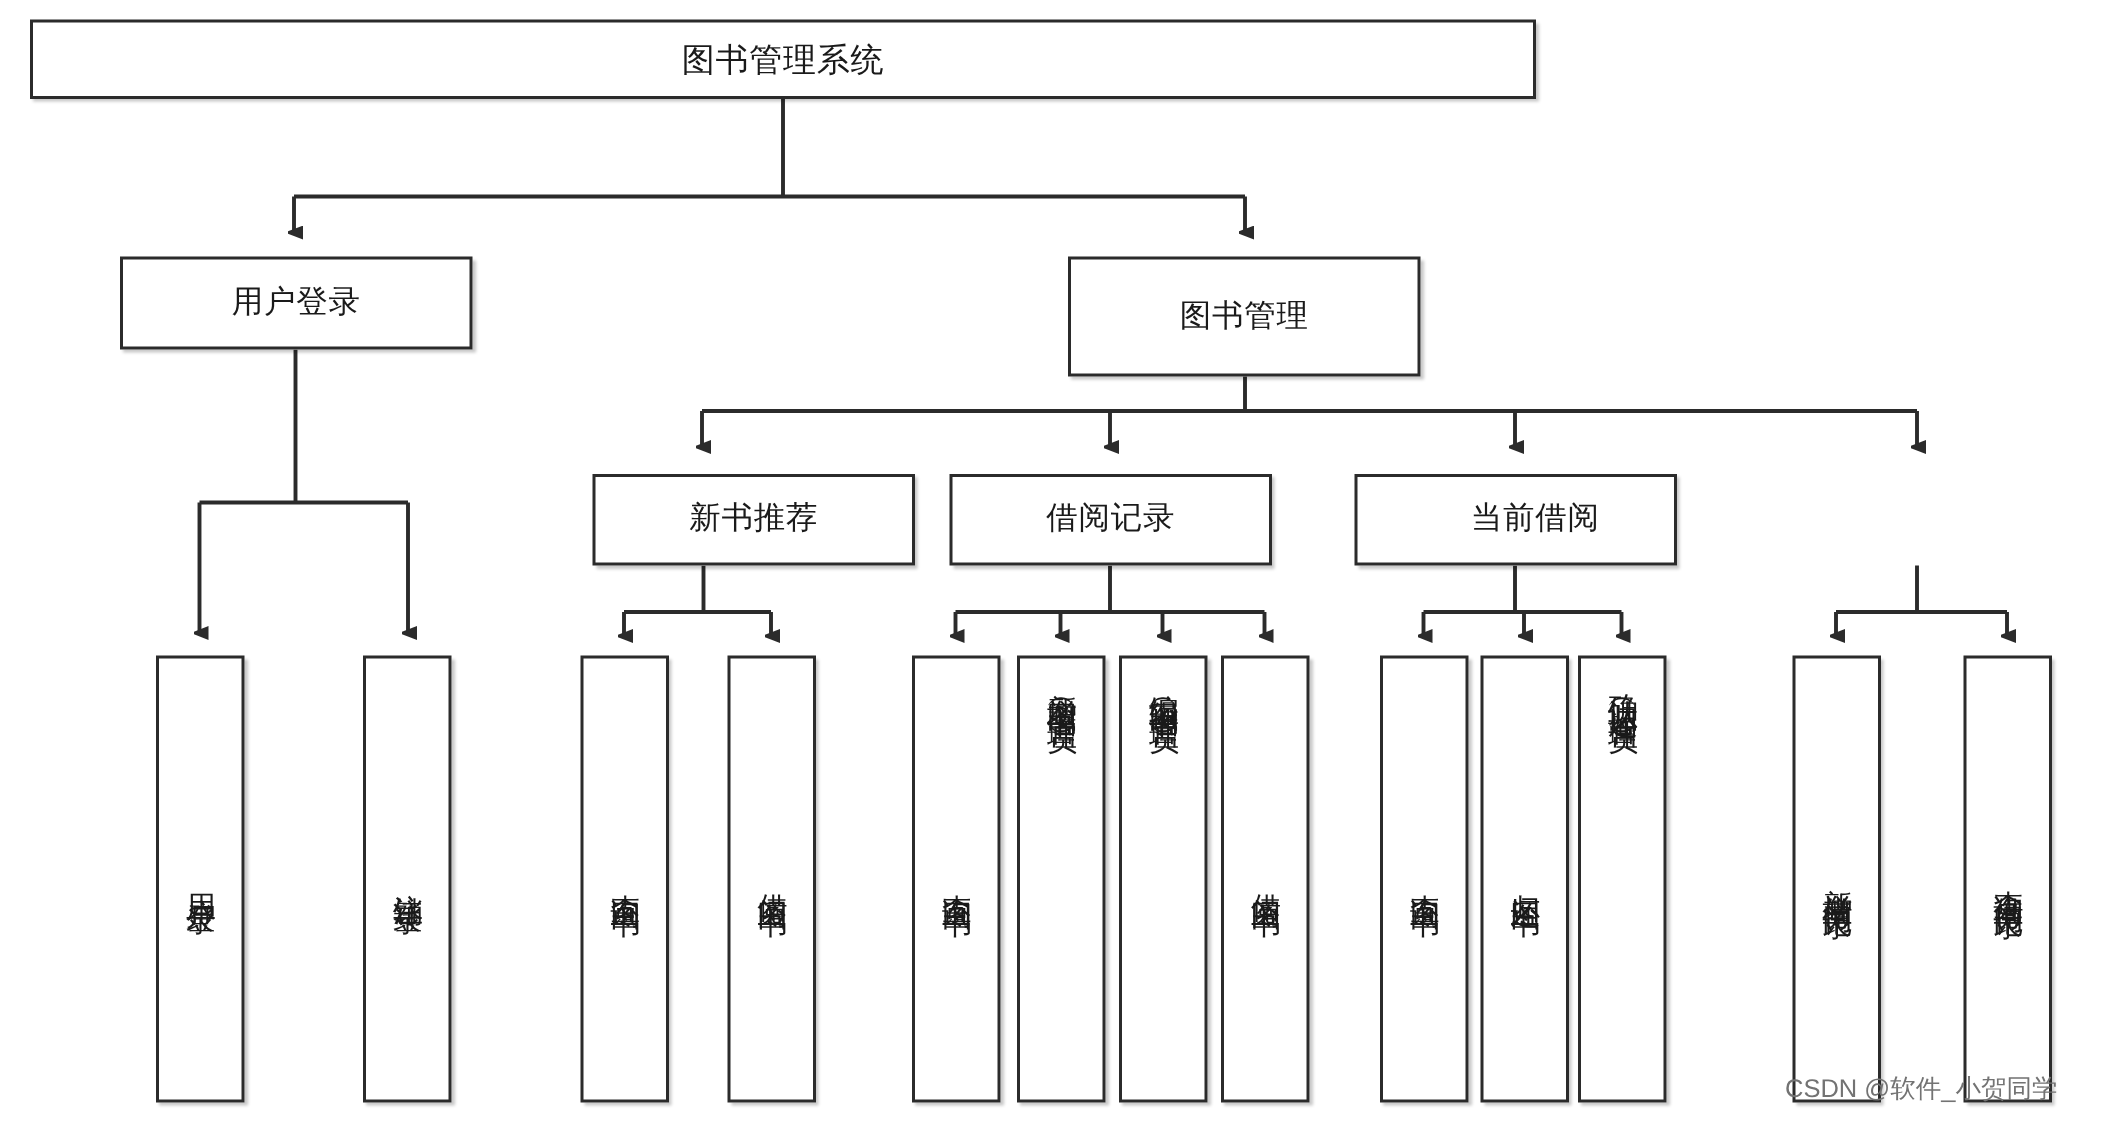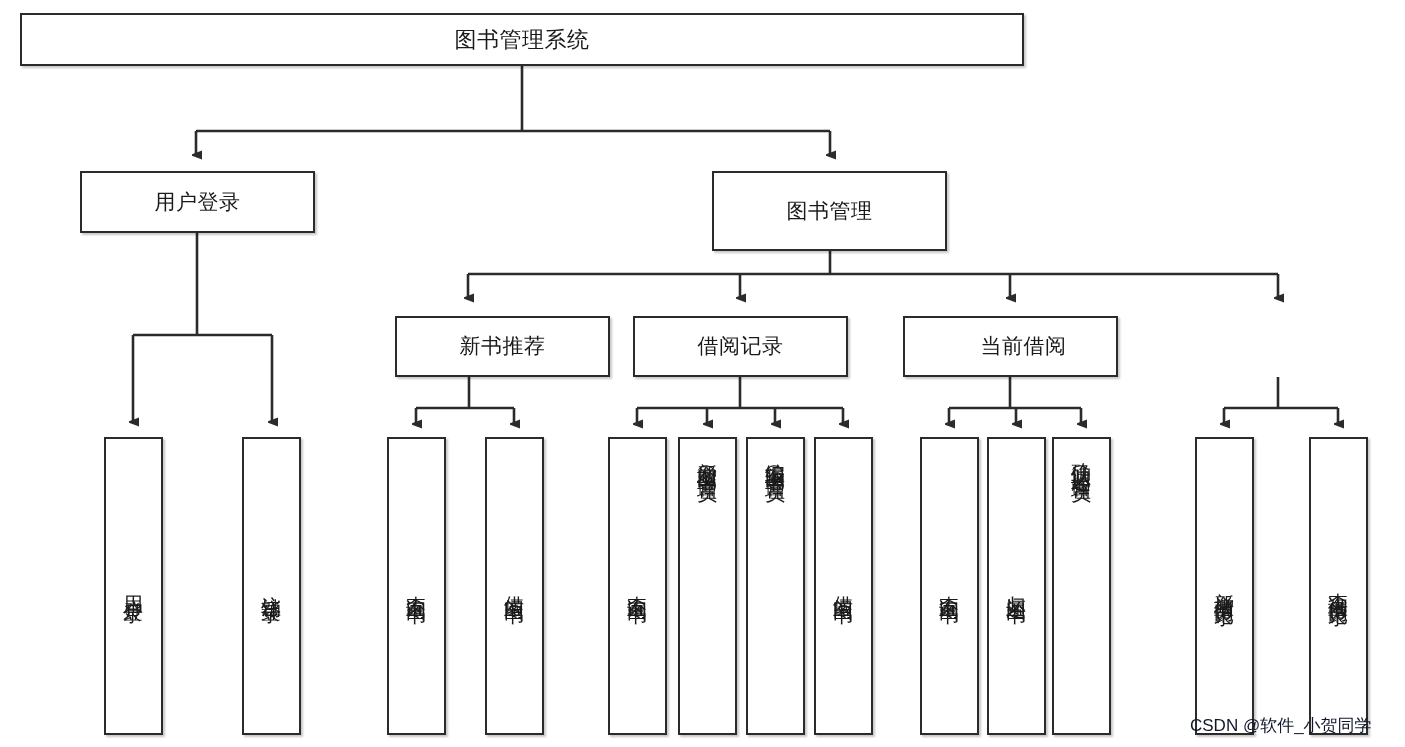--- a/index.html
+++ b/index.html
@@ -67,21 +67,21 @@
   }
   .node.v.mid {
     align-items: center;
     padding-top: 0;
   }
   .watermark {
     position: absolute;
     left: 1190px;
     top: 714px;
     font-size: 17px;
-    color: #0f172a;
+    color: #737373;
     white-space: nowrap;
     z-index: 3;
     font-family: "Liberation Sans", "DejaVu Sans", sans-serif;
   }
 </style>
 </head>
 <body>
 
 <div id="canvas">
 

